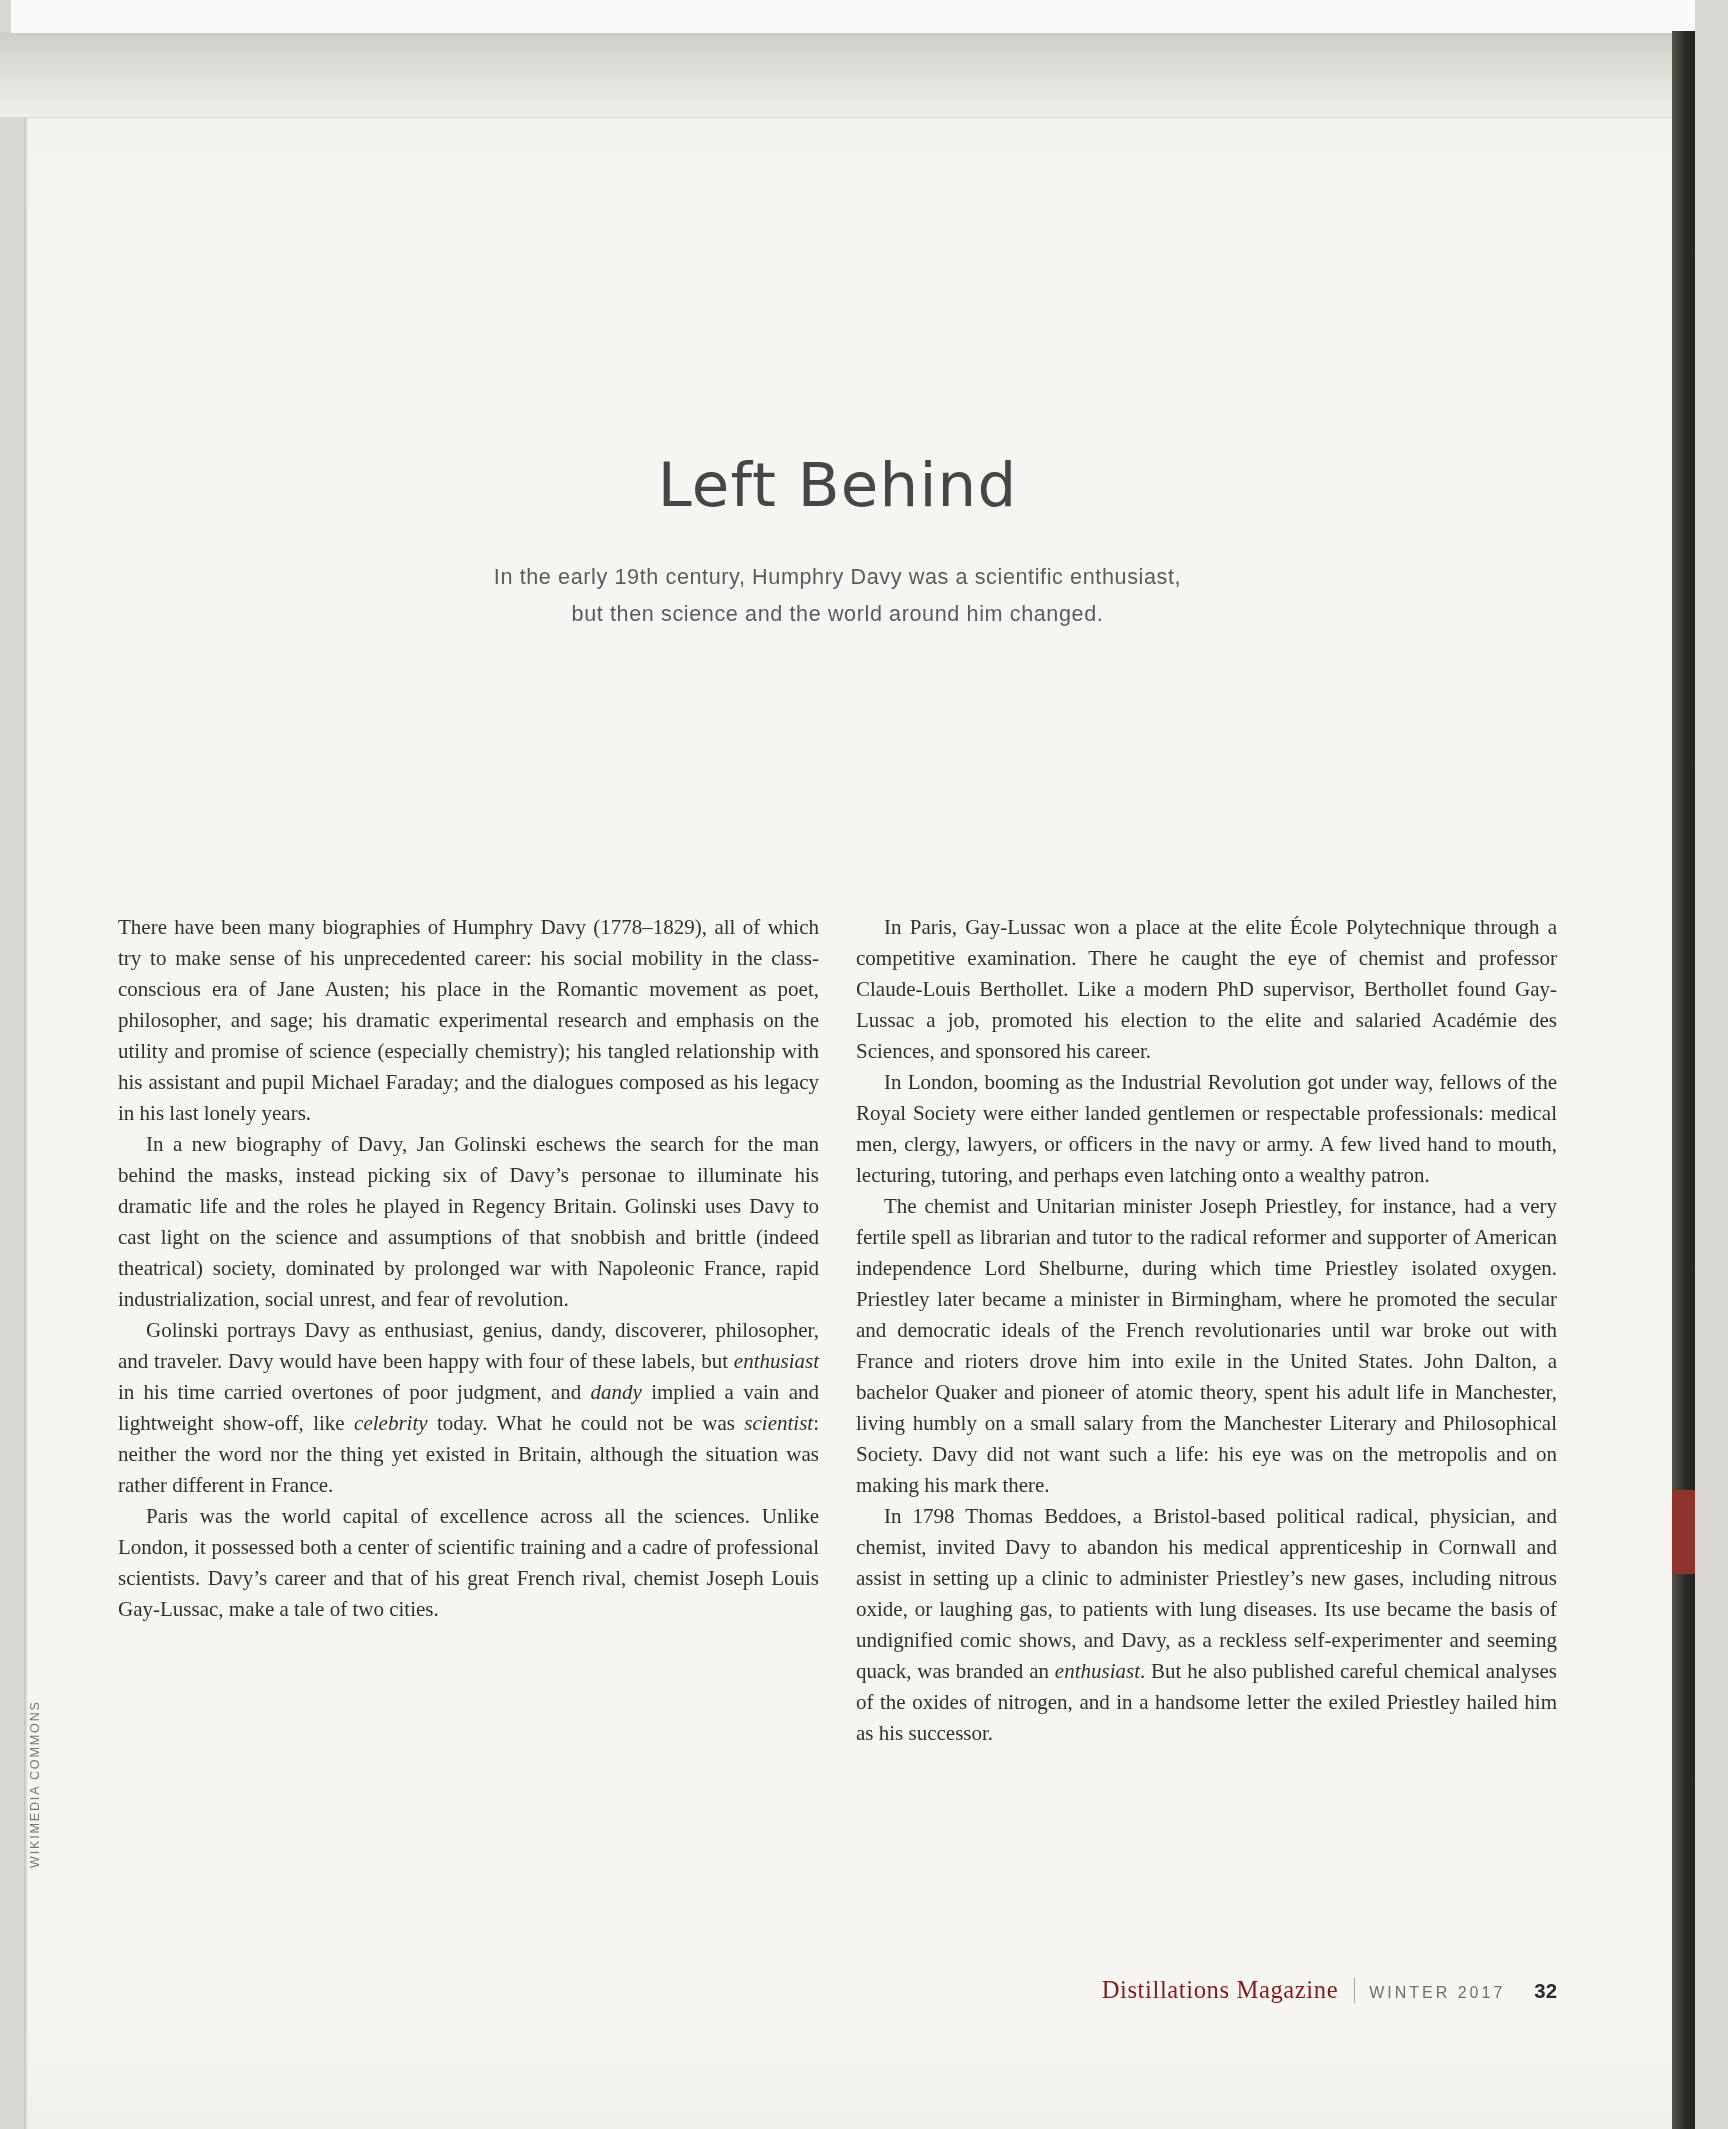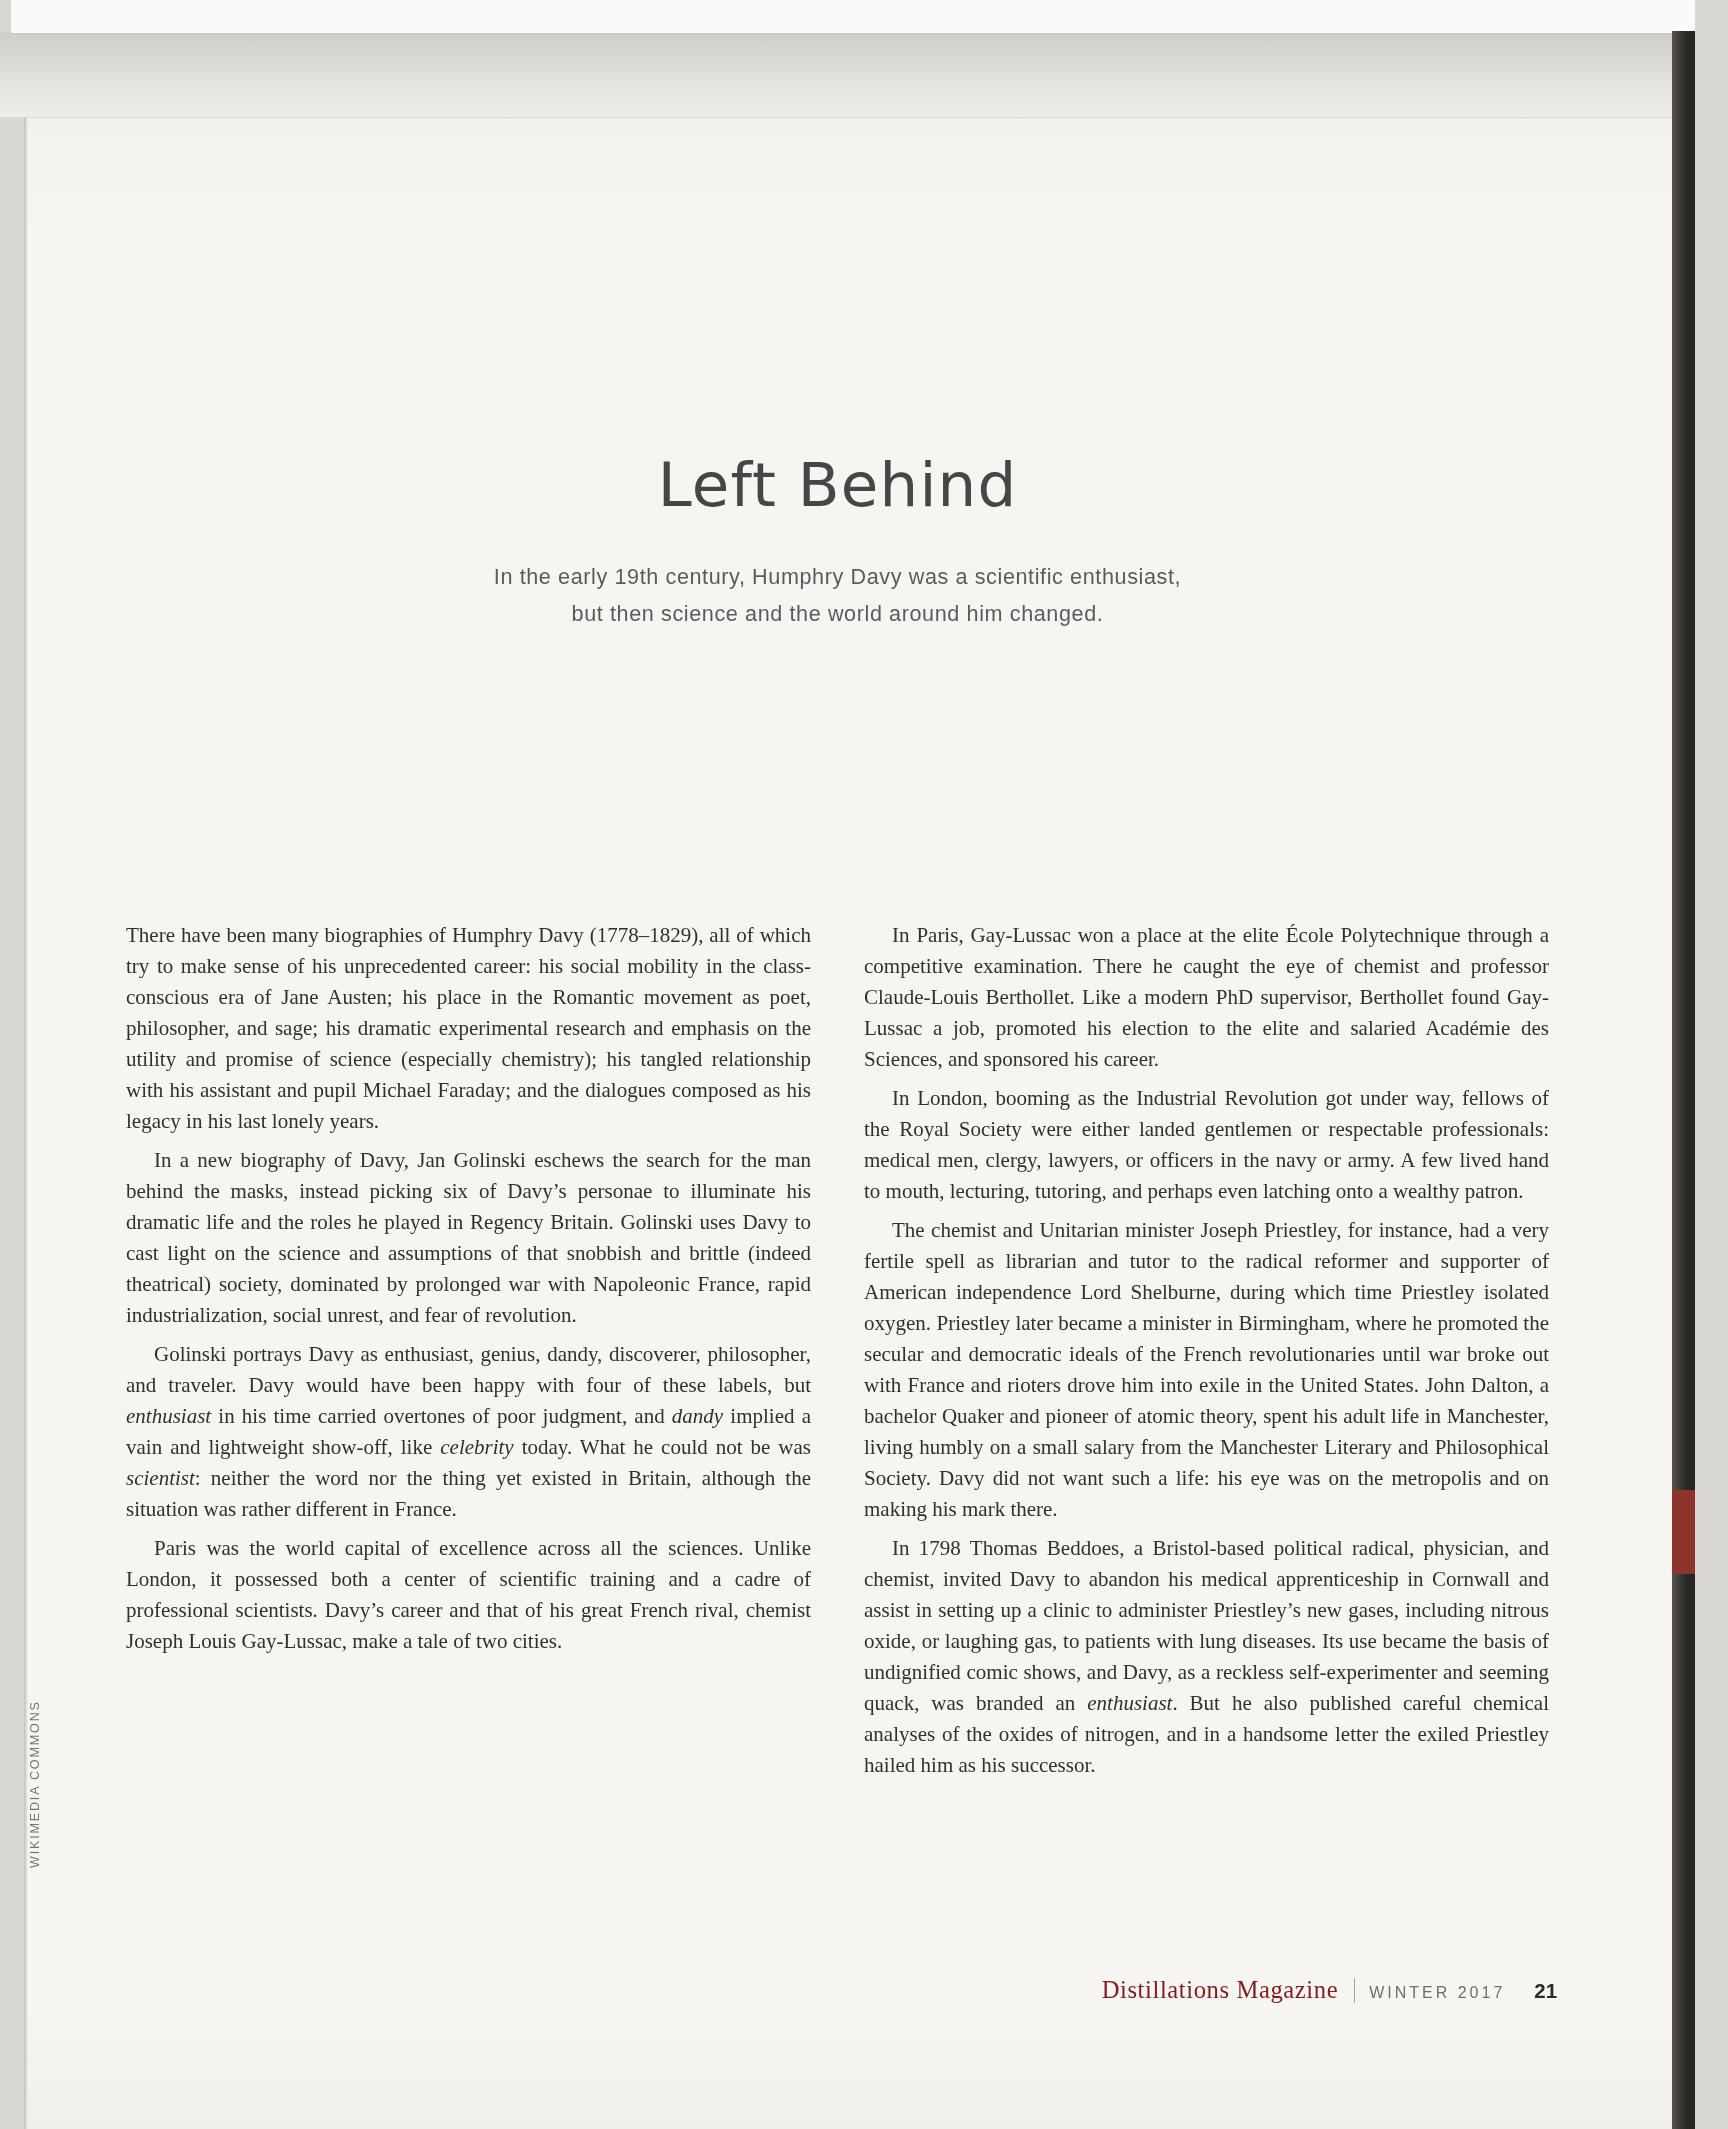--- a/index.html
+++ b/index.html
@@ -28,21 +28,21 @@
            color: #474645; letter-spacing: 1.2px; }
   .subtitle { position: absolute; left: 118px; top: 558px; width: 1439px; text-align: center;
               font-family: "Liberation Sans", sans-serif; font-size: 21.6px; line-height: 37px;
               color: #5b5b5d; letter-spacing: 0.6px; }
   .byline { position: absolute; left: 118px; top: 671px; width: 1439px; text-align: center;
             font-family: "Liberation Sans", sans-serif; font-size: 16px; color: #454443; letter-spacing: 5.4px; }
 
   
   .columns { position: absolute; left: 118px; top: 912px; width: 1439px; display: flex; gap: 37px; }
   .col { width: 701px; font-size: 21px; line-height: 31px; color: #32302c; text-align: justify; }
-  .col p { margin: 8px; }
+  .col p { margin: 0; }
   .col p.indent { text-indent: 28px; }
   .col em { font-style: italic; }
 
   .book-box { float: left; width: 379px; margin: 4.8px 24px 26.4px 0; padding: 20.4px 23px 23px;
               background: #161615; color: #f3f2f0; font-family: "Liberation Sans", sans-serif;
               font-size: 17px; line-height: 26.4px; text-align: left; }
   .bb-author { font-weight: bold; }
   .bb-title { font-style: italic; }
 
   
@@ -92,17 +92,17 @@
         <p class="indent"><span>In Paris, Gay-Lussac won a place at the elite École Polytechnique through a competitive examination. There he caught the eye of chemist and professor Claude-Louis Berthollet. Like a modern PhD supervisor, Berthollet found Gay-Lussac a job, promoted his election to the elite and salaried Académie des Sciences, and sponsored his career.</span></p>
         <p class="indent"><span>In London, booming as the Industrial Revolution got under way, fellows of the Royal Society were either landed gentlemen or respectable professionals: medical men, clergy, lawyers, or officers in the navy or army. A few lived hand to mouth, lecturing, tutoring, and perhaps even latching onto a wealthy patron.</span></p>
         <p class="indent"><span>The chemist and Unitarian minister Joseph Priestley, for instance, had a very fertile spell as librarian and tutor to the radical reformer and supporter of American independence Lord Shelburne, during which time Priestley isolated oxygen. Priestley later became a minister in Birmingham, where he promoted the secular and democratic ideals of the French revolutionaries until war broke out with France and rioters drove him into exile in the United States. John Dalton, a bachelor Quaker and pioneer of atomic theory, spent his adult life in Manchester, living humbly on a small salary from the Manchester Literary and Philosophical Society. Davy did not want such a life: his eye was on the metropolis and on making his mark there.</span></p>
         <p class="indent"><span>In 1798 Thomas Beddoes, a Bristol-based political radical, physician, and chemist, invited Davy to abandon his medical apprenticeship in Cornwall and assist in setting up a clinic to administer Priestley’s new gases, including nitrous oxide, or laughing gas, to patients with lung diseases. Its use became the basis of undignified comic shows, and Davy, as a reckless self-experimenter and seeming quack, was branded an </span><em>enthusiast</em><span>. But he also published careful chemical analyses of the oxides of nitrogen, and in a handsome letter the exiled Priestley hailed him as his successor.</span></p>
       </div>
   </div>
 
   <div class="credit">WIKIMEDIA COMMONS</div>
 
   <footer class="footer">
-    <span class="f-mag">Distillations Magazine</span><span class="f-sep"></span><span class="f-issue">WINTER 2017</span><span class="f-page">21</span>
+    <span class="f-mag">Distillations Magazine</span><span class="f-sep"></span><span class="f-issue">WINTER 2017</span><span class="f-page">32</span>
   </footer>
 
 </div>
 
 
 </body></html>

